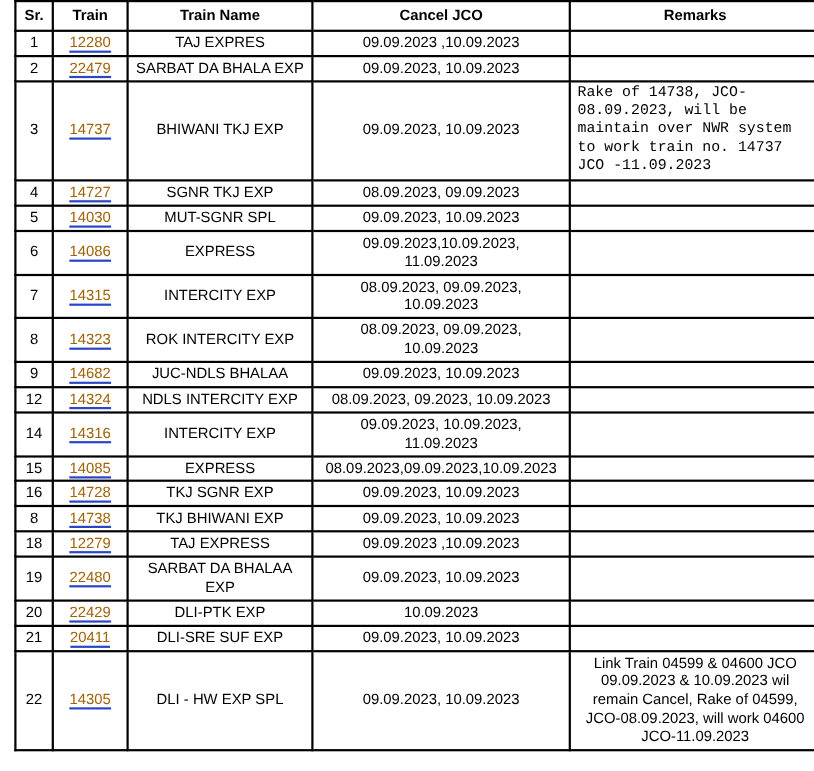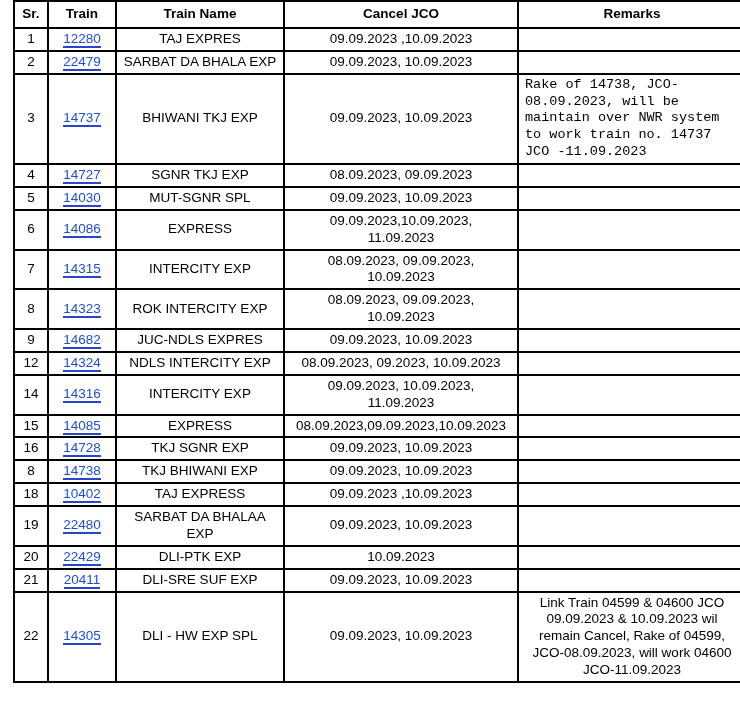--- a/index.html
+++ b/index.html
@@ -46,21 +46,21 @@
   td.cancel-cell {
     white-space: pre-line;
   }
   td.remarks-cell {
     font-size: 13px;
     padding: 2px 6px;
   }
   td.remarks-cell.align-left { text-align: left; font-family: Liberation Mono, monospace; }
   td.remarks-cell.align-center { text-align: center; }
   a.train-link {
-    color: #1d4ed8;
+    color: #a16207;
     text-decoration: none;
     border-bottom: 2px solid #2a46c8;
     padding-bottom: 0px;
     cursor: pointer;
   }
 </style>
 </head>
 <body>
 
 <div class="page">
@@ -155,21 +155,21 @@
     <td>ROK INTERCITY EXP</td>
     <td class="cancel-cell">08.09.2023, 09.09.2023,
 10.09.2023</td>
     <td class="remarks-cell align-left"></td>
   </tr>
         <tr>
     <td>9</td>
     <td>
       <a href="#" class="train-link">14682</a>
     </td>
-    <td>JUC-NDLS EXPRES</td>
+    <td>JUC-NDLS BHALAA</td>
     <td class="cancel-cell">09.09.2023, 10.09.2023</td>
     <td class="remarks-cell align-left"></td>
   </tr>
         <tr>
     <td>12</td>
     <td>
       <a href="#" class="train-link">14324</a>
     </td>
     <td>NDLS INTERCITY EXP</td>
     <td class="cancel-cell">08.09.2023, 09.2023, 10.09.2023</td>
@@ -208,21 +208,21 @@
     <td>
       <a href="#" class="train-link">14738</a>
     </td>
     <td>TKJ BHIWANI EXP</td>
     <td class="cancel-cell">09.09.2023, 10.09.2023</td>
     <td class="remarks-cell align-left"></td>
   </tr>
         <tr>
     <td>18</td>
     <td>
-      <a href="#" class="train-link">10402</a>
+      <a href="#" class="train-link">12279</a>
     </td>
     <td>TAJ EXPRESS</td>
     <td class="cancel-cell">09.09.2023 ,10.09.2023</td>
     <td class="remarks-cell align-left"></td>
   </tr>
         <tr>
     <td>19</td>
     <td>
       <a href="#" class="train-link">22480</a>
     </td>

